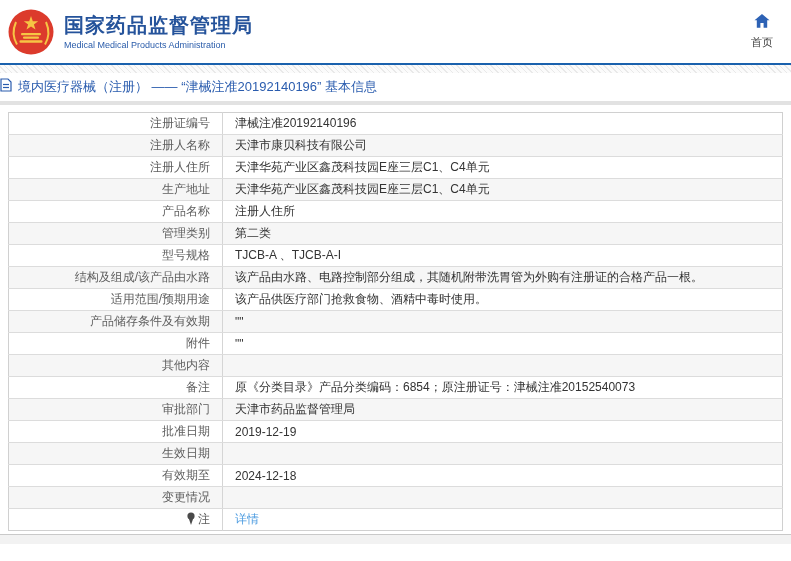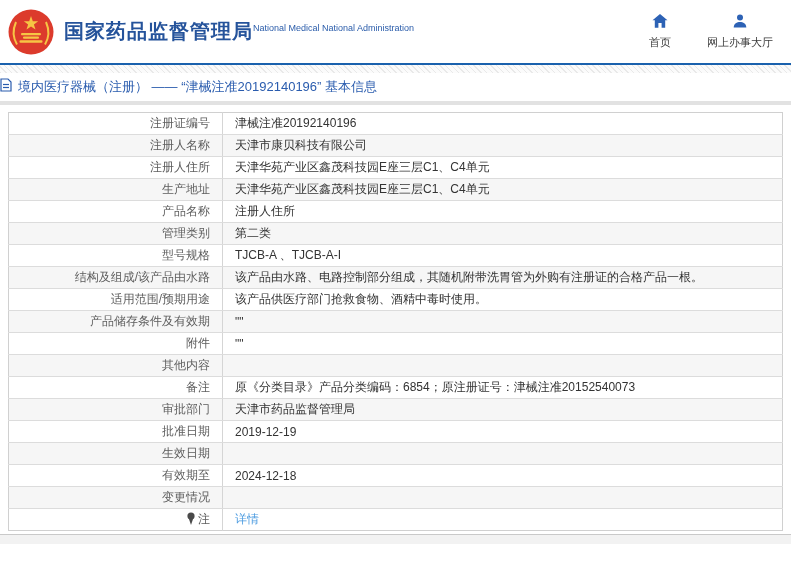--- a/index.html
+++ b/index.html
@@ -2,21 +2,21 @@
 <html lang="zh"><head>
 <meta charset="utf-8">
 <style>
   * { margin:0; padding:0; box-sizing:border-box; }
   html,body { width:791px; height:561px; overflow:hidden; background:#fff;
     font-family:"Liberation Sans","DejaVu Sans",sans-serif; }
 
   
   .header { height:63px; display:flex; align-items:center; background:#fff; padding-left:8px; }
   .logo { width:46px; height:46px; flex:0 0 46px; }
-  .org { margin-left:10px; display:flex; flex-direction:row; justify-content:center; }
+  .org { margin-left:10px; display:flex; flex-direction:column; justify-content:center; }
   .org-zh { font-size:20px; font-weight:bold; color:#25539b; letter-spacing:1px; line-height:1.15; }
   .org-en { font-size:9px; color:#2a5caa; margin-top:3px; }
   .dq { display:flex; align-items:center; gap:5px; margin-left:30px; cursor:pointer; }
   .dq-label { font-size:15px; font-weight:bold; color:#333; }
   .topnav { margin-left:auto; display:flex; gap:28px; margin-right:18px; }
   .topnav-item { display:flex; flex-direction:column; align-items:center; gap:3px; cursor:pointer;margin-left:8px; }
   .topnav-item .nav-label { font-size:11px; color:#3a3a3a; }
 
   
   .blue-line { height:2px; background:#1a61ad; }
@@ -57,41 +57,32 @@
         <rect x="13" y="24" width="20" height="2.2" rx="1"></rect>
         <rect x="15" y="27.6" width="16" height="2.2" rx="1"></rect>
         <rect x="11.5" y="31.2" width="23" height="2.5" rx="1"></rect>
       </g>
       <path d="M8,13 C4.5,21 4.5,28 9,35.5" stroke="#f6c544" stroke-width="2" fill="none"></path>
       <path d="M38,13 C41.5,21 41.5,28 37,35.5" stroke="#f6c544" stroke-width="2" fill="none"></path>
     </svg>
   </span>
   <div class="org">
     <span class="org-zh">国家药品监督管理局</span>
-    <span class="org-en">National Medical National Administration</span>
+    <span class="org-en">Medical Medical Products Administration</span>
   </div>
 
 
   <div class="topnav">
     <div class="topnav-item">
       <span>
         <svg width="16" height="14" viewBox="0 0 16 14" fill="#2d62b5">
           <path d="M8,0 L15.5,6.3 L13.2,6.3 L13.2,13.8 L9.6,13.8 L9.6,9 L6.4,9 L6.4,13.8 L2.8,13.8 L2.8,6.3 L0.5,6.3 Z"></path>
         </svg>
       </span>
       <span class="nav-label">首页</span>
-    </div>
-    <div class="topnav-item">
-      <span>
-        <svg width="14" height="14" viewBox="0 0 14 14" fill="#2d62b5">
-          <circle cx="7" cy="3.4" r="3"></circle>
-          <path d="M0.7,13.6 C0.7,9.7 4,8 7,8 C10,8 13.3,9.7 13.3,13.6 Z"></path>
-        </svg>
-      </span>
-      <span class="nav-label">网上办事大厅</span>
     </div>
   </div>
 </div>
 
 <div class="blue-line"></div>
 <div class="hatch"></div>
 
 <div class="crumb">
   <span>
     <svg width="12" height="14" viewBox="0 0 12 14" fill="none" stroke="#2a5cae" stroke-width="1.2">

